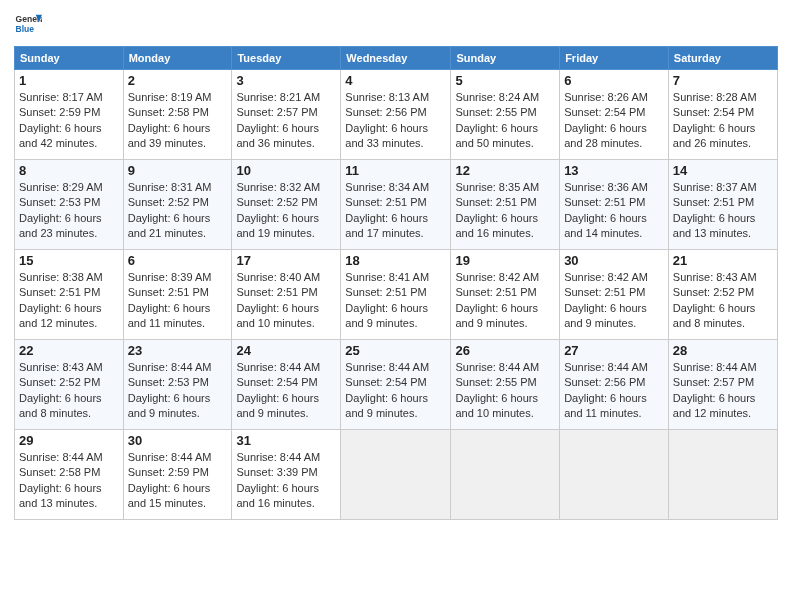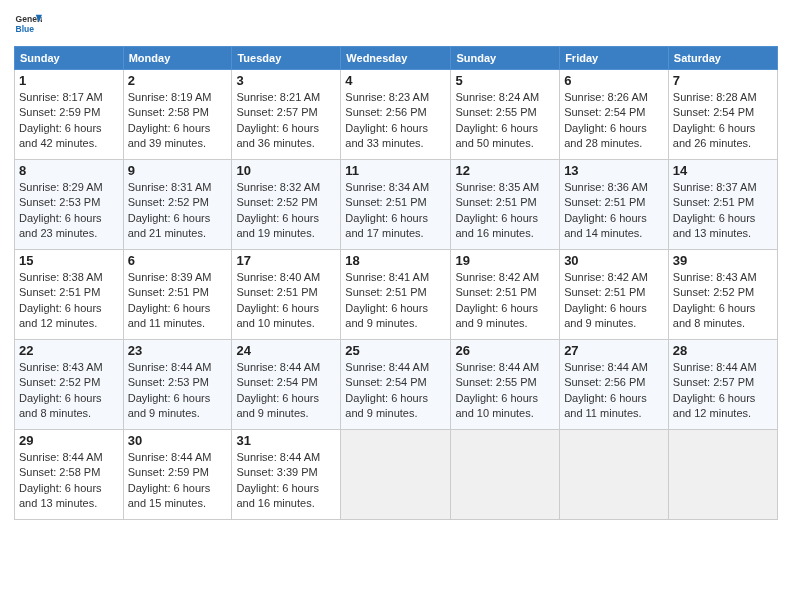--- a/index.html
+++ b/index.html
@@ -136,21 +136,21 @@
         <span class="day-num">3</span>
         <div class="day-info">
           <span>Sunrise: 8:21 AM</span><br>
           <span>Sunset: 2:57 PM</span><br>
           <span>Daylight: 6 hours and 36 minutes.</span>
         </div>
       </td>
           <td>
         <span class="day-num">4</span>
         <div class="day-info">
-          <span>Sunrise: 8:23 AM</span><br>
+          <span>Sunrise: 8:13 AM</span><br>
           <span>Sunset: 2:56 PM</span><br>
           <span>Daylight: 6 hours and 33 minutes.</span>
         </div>
       </td>
           <td>
         <span class="day-num">5</span>
         <div class="day-info">
           <span>Sunrise: 8:24 AM</span><br>
           <span>Sunset: 2:55 PM</span><br>
           <span>Daylight: 6 hours and 50 minutes.</span>
@@ -274,21 +274,21 @@
       </td>
           <td>
         <span class="day-num">30</span>
         <div class="day-info">
           <span>Sunrise: 8:42 AM</span><br>
           <span>Sunset: 2:51 PM</span><br>
           <span>Daylight: 6 hours and 9 minutes.</span>
         </div>
       </td>
           <td>
-        <span class="day-num">39</span>
+        <span class="day-num">21</span>
         <div class="day-info">
           <span>Sunrise: 8:43 AM</span><br>
           <span>Sunset: 2:52 PM</span><br>
           <span>Daylight: 6 hours and 8 minutes.</span>
         </div>
       </td>
         </tr>
         <tr>
           <td>
         <span class="day-num">22</span>

